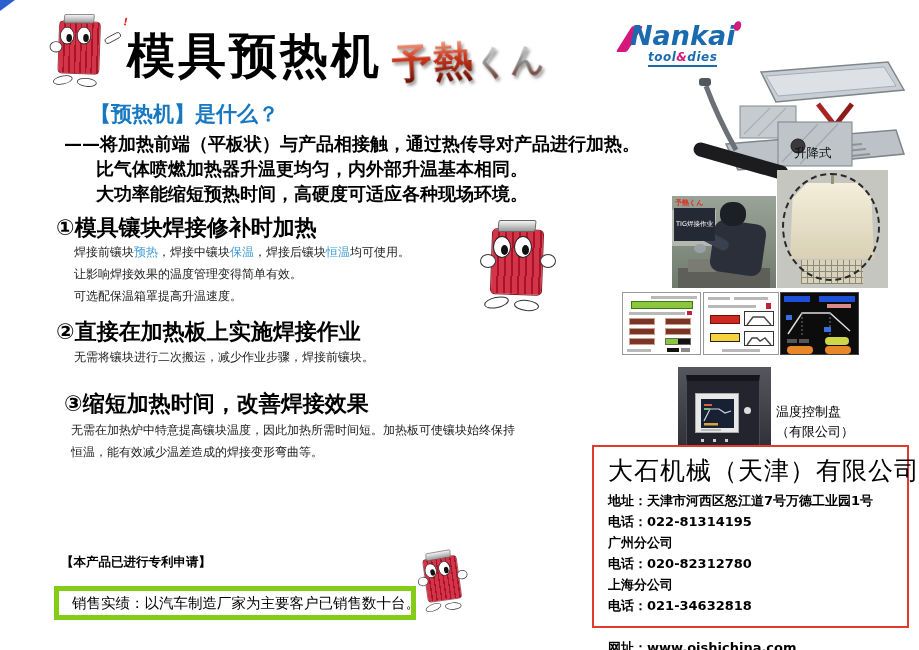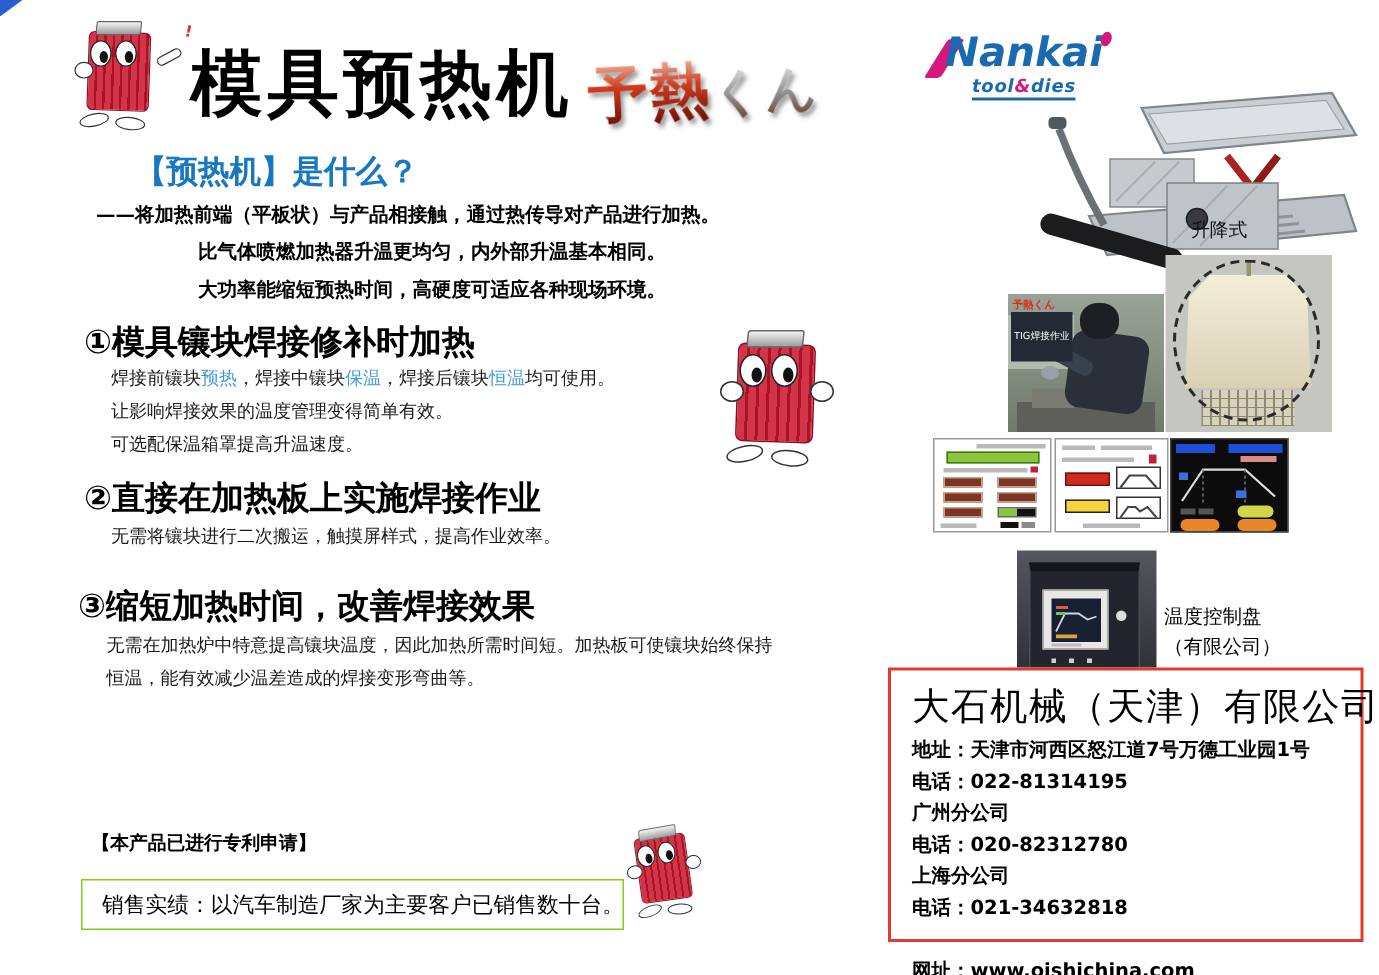--- a/index.html
+++ b/index.html
@@ -64,40 +64,40 @@
   .nankai-dot { position:absolute; left:112px; top:1px; width:7px; height:10px;
     background:#d6177c; border-radius:50%; transform:rotate(20deg); }
   .nankai-tag { position:absolute; left:26px; top:30px; font-size:12px; font-weight:bold;
     font-style:italic; color:#1a6ab0; letter-spacing:.5px; border-bottom:2px solid #1a6ab0;
     padding-bottom:1px; white-space:nowrap; }
   .nankai-tag .amp { color:#d6177c; }
 
   
   .intro-heading { left:58px; top:100px; font-size:21px; font-weight:bold;
     color:#1778c2; font-family:"DejaVu Serif", serif;margin-left:32px; }
-  .intro-body { left:64px; top:131px; font-size:13px; font-weight:bold;
-    line-height:25px; font-family:"DejaVu Serif", serif; white-space:nowrap;text-align:center; }
+  .intro-body { left:64px; top:131px; font-size:18px; font-weight:bold;
+    line-height:25px; font-family:"DejaVu Serif", serif; white-space:nowrap; }
   .intro-body .ind { padding-left:32px; }
 
   .sec-heading { font-size:22px; font-weight:bold; white-space:nowrap;
     font-family:"DejaVu Sans", sans-serif; }
   .sec-body { font-size:12px; line-height:22px; white-space:nowrap;
     font-family:"DejaVu Serif", serif; color:#1a1a1a; }
   .term-blue { color:#3f9bd8; }
 
   .sec1-h { left:56px; top:213px; } .sec1-b { left:74px; top:241px; }
   .sec2-h { left:56px; top:317px; } .sec2-b { left:74px; top:346px; }
-  .sec3-h { left:52px; top:389px; } .sec3-b { left:71px; top:419px; }
+  .sec3-h { left:64px; top:389px; } .sec3-b { left:71px; top:419px; }
 
   .summary { left:58px; top:475px; font-size:17px; font-weight:900;
     line-height:25px; font-family:"DejaVu Serif", serif; white-space:nowrap; }
 
   .patent-note { left:61px; top:554px; font-size:12.5px; font-weight:bold; }
   .sales-box { left:54px; top:586px; width:362px; height:34px;
-    border:1px solid #84cc16; display:flex; align-items:center; padding-left:13px;
+    border:5px solid #84cc16; display:flex; align-items:center; padding-left:13px;
     font-size:14.5px; font-family:"DejaVu Serif", serif; white-space:nowrap; }
 
   
   .lift-photo { left:666px; top:58px; width:240px; height:128px; }
   .lift-label { position:absolute; left:128px; top:87px; font-size:12.5px;
     font-family:"DejaVu Serif", serif; color:#111; }
 
   .welding-photo { left:672px; top:196px; width:104px; height:92px;
     background:linear-gradient(#9aa398,#6f7a6c); overflow:hidden; }
   .weld-window { position:absolute; left:0; top:14px; width:44px; height:36px;
@@ -238,21 +238,21 @@
         <div class="m-pupil"></div>
       </div>
     <div class="m-glove l"></div>
     <div class="m-glove r"></div>
     <div class="m-foot l"></div>
     <div class="m-foot r"></div>
   </div>
 
   <div class="abs sec-heading sec2-h">②直接在加热板上实施焊接作业</div>
   <div class="abs sec-body sec2-b">
-    <div>无需将镶块进行二次搬运，触摸屏样式，提高作业效率。</div>
+    <div>无需将镶块进行二次搬运，减少作业步骤，焊接前镶块。</div>
   </div>
 
   <div class="abs sec-heading sec3-h">③缩短加热时间，改善焊接效果</div>
   <div class="abs sec-body sec3-b">
     <div>无需在加热炉中特意提高镶块温度，因此加热所需时间短。加热板可使镶块始终保持</div>
     <div>恒温，能有效减少温差造成的焊接变形弯曲等。</div>
   </div>
 
 
   <div class="abs patent-note">【本产品已进行专利申请】</div>

